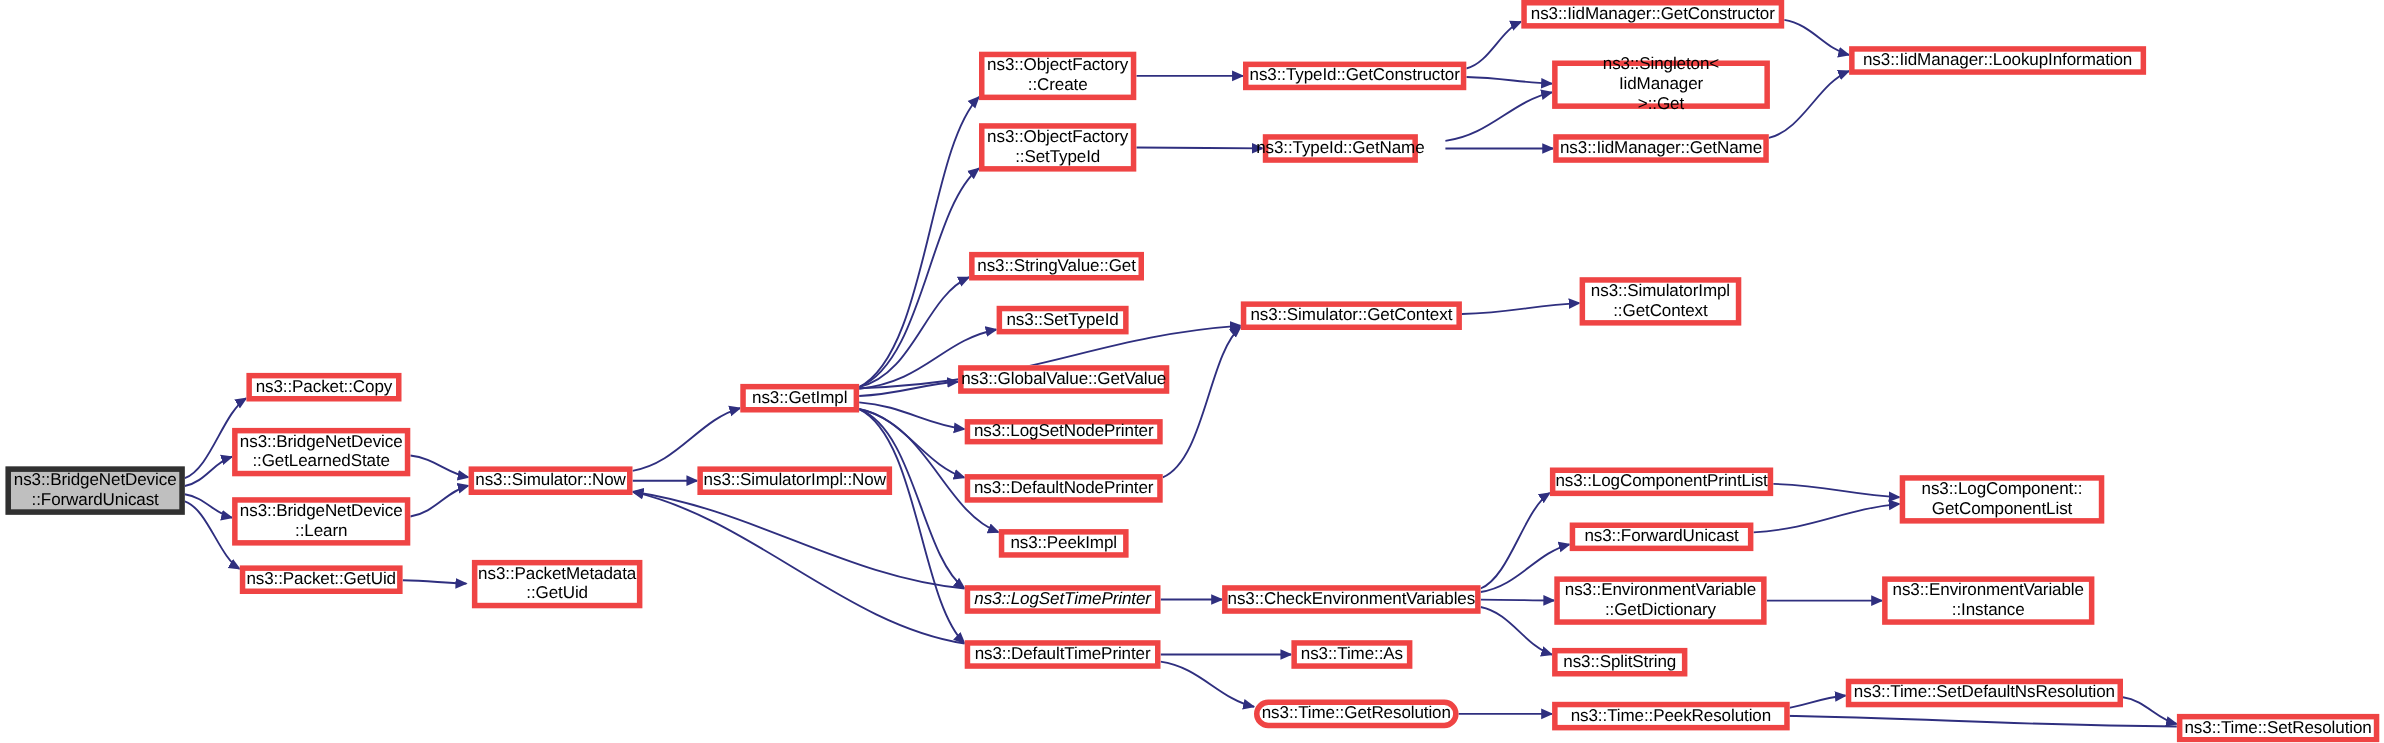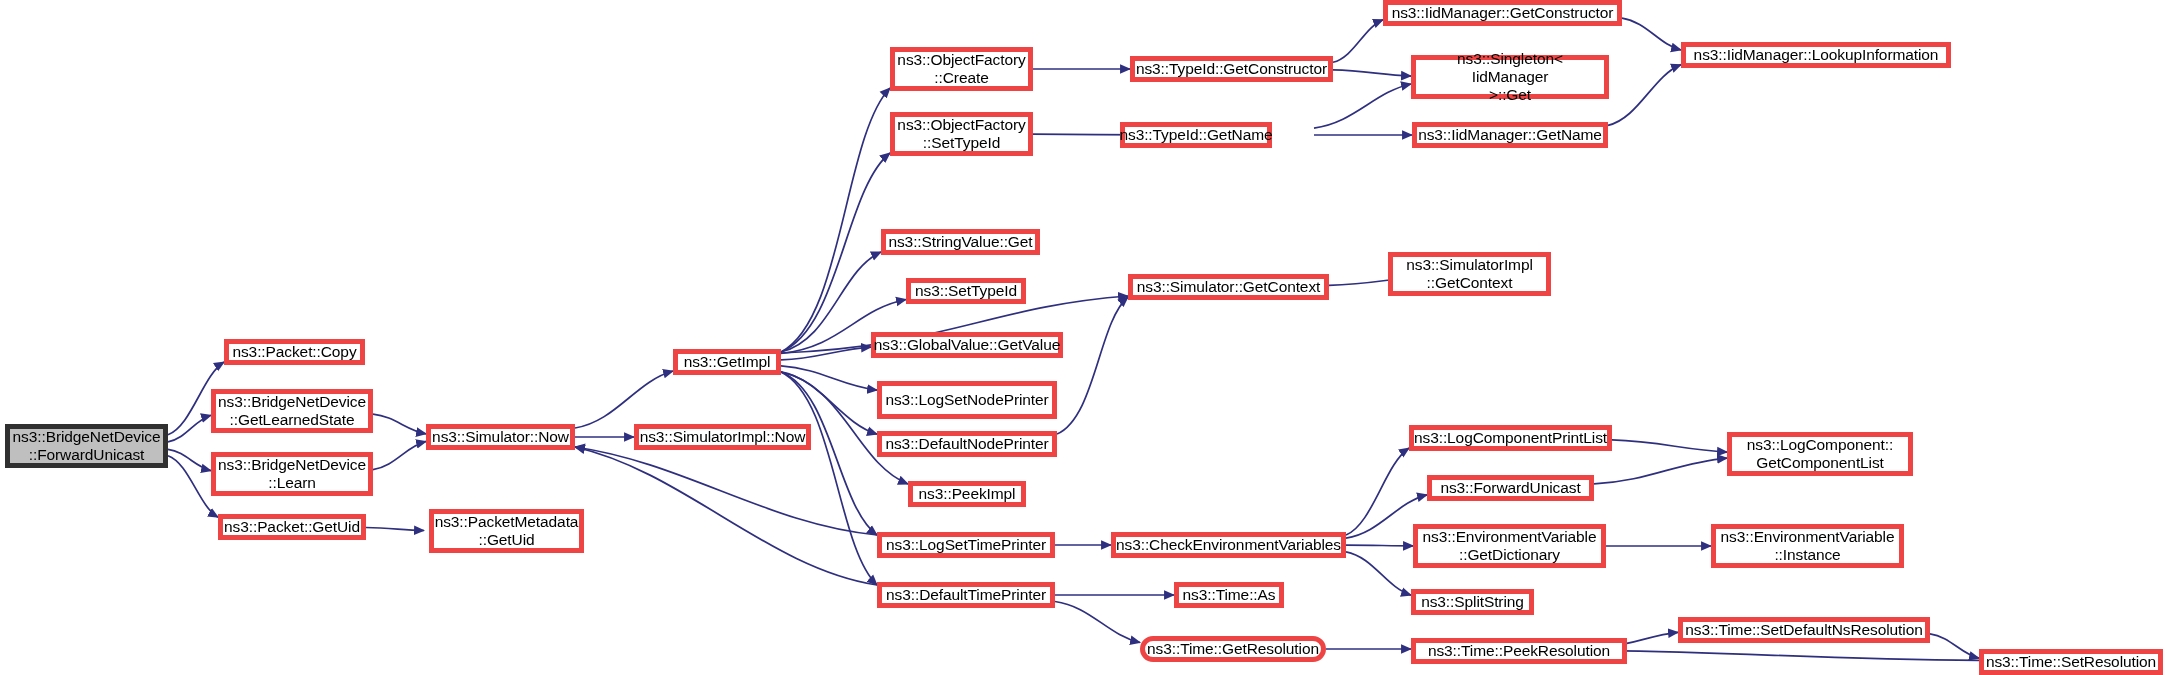--- a/index.html
+++ b/index.html
@@ -102,36 +102,36 @@
 ::GetUid</div>
       <div class="node" style="left: 634px; top: 424px; width: 177px; height: 26px;">ns3::SimulatorImpl::Now</div>
       <div class="node" style="left: 673px; top: 349px; width: 108px; height: 26px;">ns3::GetImpl</div>
       <div class="node" style="left: 890px; top: 47px; width: 143px; height: 44px;">ns3::ObjectFactory
 ::Create</div>
       <div class="node" style="left: 890px; top: 112px; width: 143px; height: 44px;">ns3::ObjectFactory
 ::SetTypeId</div>
       <div class="node" style="left: 881px; top: 229px; width: 159px; height: 26px; text-align: right;">ns3::StringValue::Get</div>
       <div class="node" style="left: 906px; top: 278px; width: 120px; height: 26px;">ns3::SetTypeId</div>
       <div class="node" style="left: 871px; top: 332px; width: 192px; height: 26px;">ns3::GlobalValue::GetValue</div>
-      <div class="node" style="left: 877px; top: 381px; width: 180px; height: 38px;">ns3::LogSetNodePrinter</div>
+      <div class="node" style="left: 877px; top: 381px; width: 180px; height: 23px;">ns3::LogSetNodePrinter</div>
       <div class="node" style="left: 877px; top: 431px; width: 180px; height: 26px;">ns3::DefaultNodePrinter</div>
       <div class="node" style="left: 908px; top: 481px; width: 118px; height: 26px;">ns3::PeekImpl</div>
-      <div class="node" style="left: 877px; top: 532px; width: 178px; height: 26px;">ns3::LogSetTimePrinter</div>
+      <div class="node" style="left: 877px; top: 532px; width: 178px; height: 26px; font-style: italic;">ns3::LogSetTimePrinter</div>
       <div class="node" style="left: 877px; top: 582px; width: 178px; height: 26px;">ns3::DefaultTimePrinter</div>
       <div class="node" style="left: 1130px; top: 56px; width: 203px; height: 26px;">ns3::TypeId::GetConstructor</div>
-      <div class="node" style="left: 1120px; top: 122px; width: 152px; height: 26px;">ns3::TypeId::GetName</div>
+      <div class="node" style="left: 1148px; top: 122px; width: 141px; height: 26px;">ns3::TypeId::GetName</div>
       <div class="node" style="left: 1128px; top: 274px; width: 201px; height: 26px;">ns3::Simulator::GetContext</div>
       <div class="node" style="left: 1111px; top: 532px; width: 235px; height: 26px;">ns3::CheckEnvironmentVariables</div>
       <div class="node" style="left: 1174px; top: 582px; width: 110px; height: 26px;">ns3::Time::As</div>
       <div class="node" style="left: 1140px; top: 636px; width: 186px; height: 26px; border-radius: 13px;">ns3::Time::GetResolution</div>
       <div class="node" style="left: 1383px; top: 0px; width: 239px; height: 26px;">ns3::IidManager::GetConstructor</div>
       <div class="node" style="left: 1411px; top: 55px; width: 198px; height: 44px;">ns3::Singleton&lt; IidManager
 &gt;::Get</div>
       <div class="node" style="left: 1412px; top: 122px; width: 196px; height: 26px;">ns3::IidManager::GetName</div>
-      <div class="node" style="left: 1388px; top: 252px; width: 163px; height: 44px;">ns3::SimulatorImpl
+      <div class="node" style="left: 1436px; top: 252px; width: 147px; height: 44px;">ns3::SimulatorImpl
 ::GetContext</div>
       <div class="node" style="left: 1409px; top: 425px; width: 203px; height: 26px;">ns3::LogComponentPrintList</div>
       <div class="node" style="left: 1427px; top: 475px; width: 167px; height: 26px;">ns3::ForwardUnicast</div>
       <div class="node" style="left: 1413px; top: 524px; width: 193px; height: 44px;">ns3::EnvironmentVariable
 ::GetDictionary</div>
       <div class="node" style="left: 1411px; top: 589px; width: 123px; height: 26px;">ns3::SplitString</div>
       <div class="node" style="left: 1411px; top: 638px; width: 216px; height: 26px;">ns3::Time::PeekResolution</div>
       <div class="node" style="left: 1681px; top: 42px; width: 270px; height: 26px;">ns3::IidManager::LookupInformation</div>
       <div class="node" style="left: 1727px; top: 432px; width: 186px; height: 44px;">ns3::LogComponent::
 GetComponentList</div>

